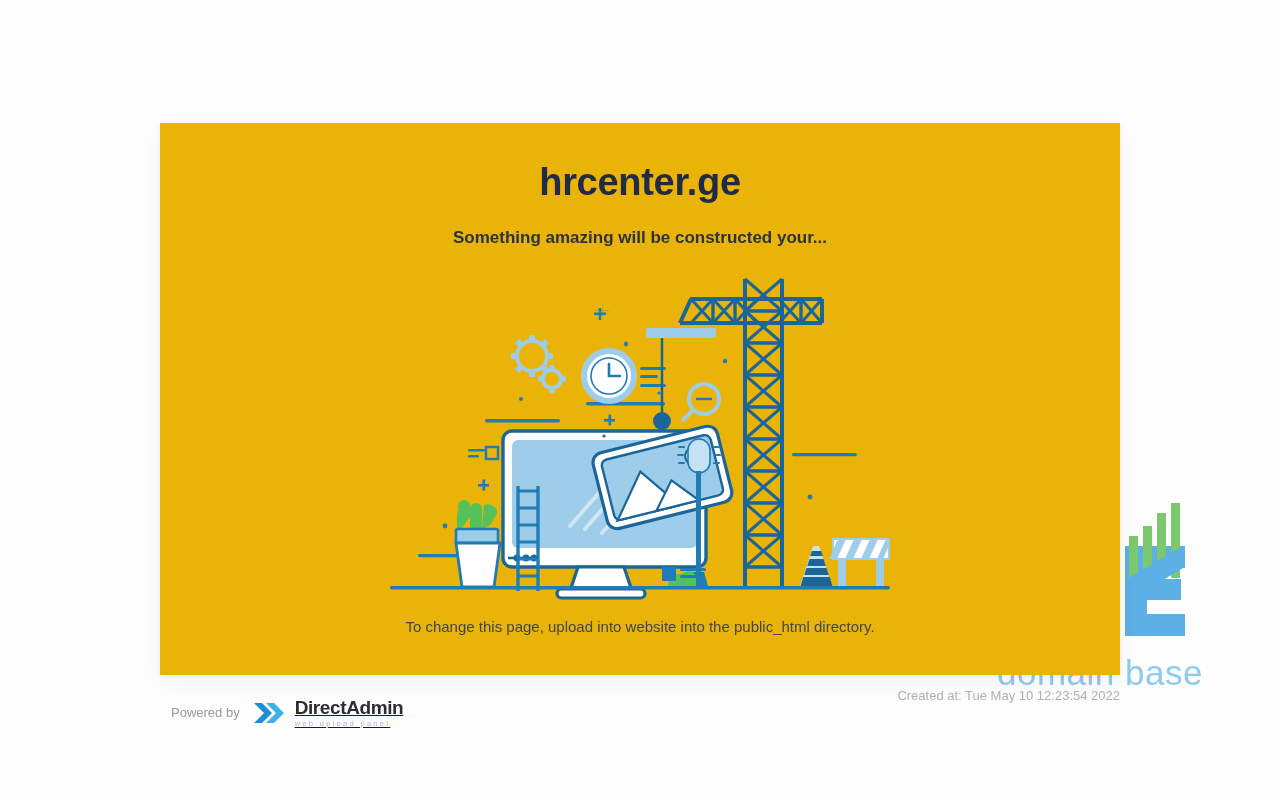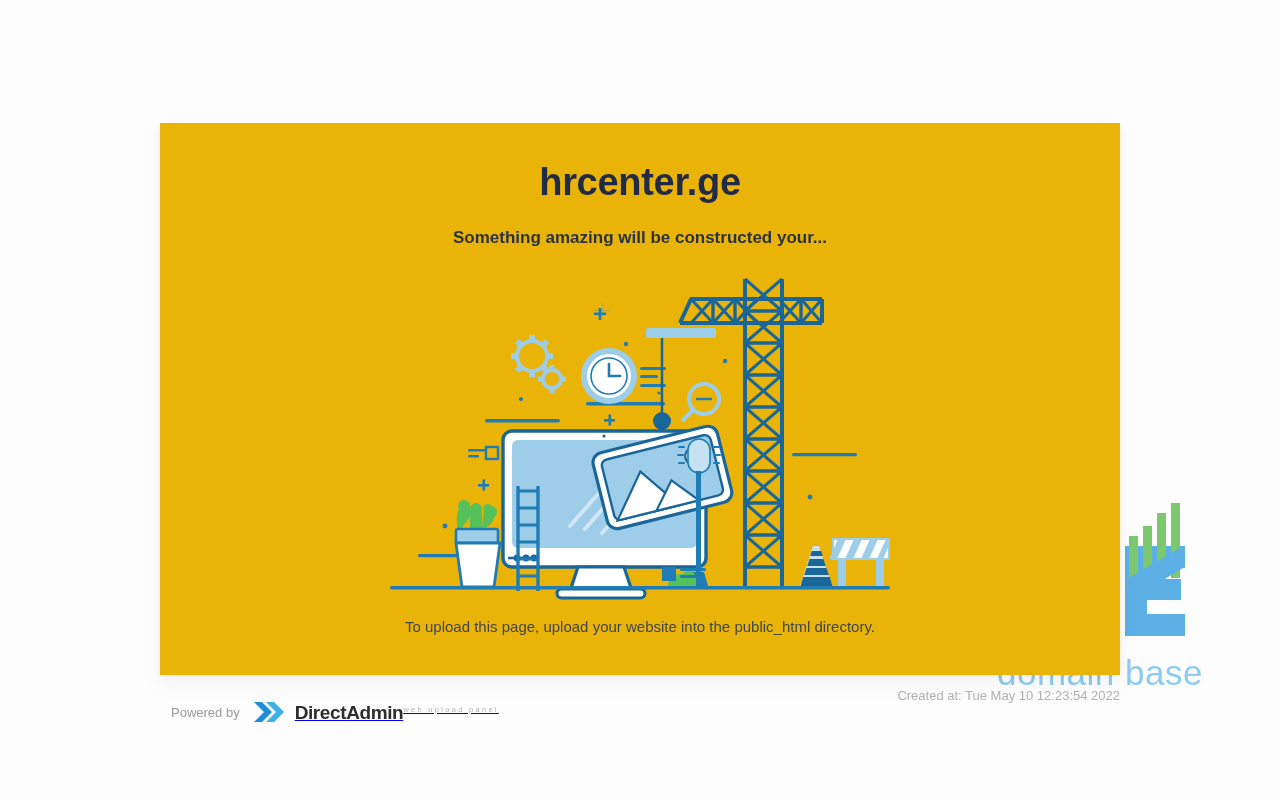--- a/index.html
+++ b/index.html
@@ -117,21 +117,21 @@
     display: flex;
     align-items: center;
   }
   .da-mark {
     width: 36px;
     height: 28px;
     margin-right: 7px;
   }
   .da-text {
     display: flex;
-    flex-direction: row;
+    flex-direction: column;
     line-height: 1;
   }
   .da-name {
     font-size: 19px;
     font-weight: bold;
     color: #2d2d2d;
     letter-spacing: -0.4px;
   }
   .da-name .da-name-2 { color: #2d2d2d; }
   .da-tag {
@@ -418,21 +418,21 @@
       <g fill="#1f7cb4">
         <rect x="272" y="296" width="14" height="14"></rect>
         <rect x="290" y="297" width="26" height="3" rx="1.5"></rect>
         <rect x="290" y="304" width="20" height="3" rx="1.5"></rect>
       </g>
 
       <rect x="0" y="315" width="500" height="3.6" rx="1.8" fill="#1f7cb4"></rect>
     </svg>
   </div>
 
-  <p id="page-note">To upload this page, upload your website into the public_html directory.</p>
+  <p id="page-note">To change this page, upload into website into the public_html directory.</p>
 </div>
 
 <div id="footer">
   <div class="powered-wrap">
     <span class="powered-label">Powered by</span>
     <a class="da-logo" href="#">
       <svg class="da-mark" viewBox="0 0 36 28">
         <path d="M2 4 L10 4 L20 14 L10 24 L2 24 L12 14 Z" fill="#1c8fd6"></path>
         <path d="M14 4 L22 4 L32 14 L22 24 L14 24 L24 14 Z" fill="#3eb0e8"></path>
       </svg>

